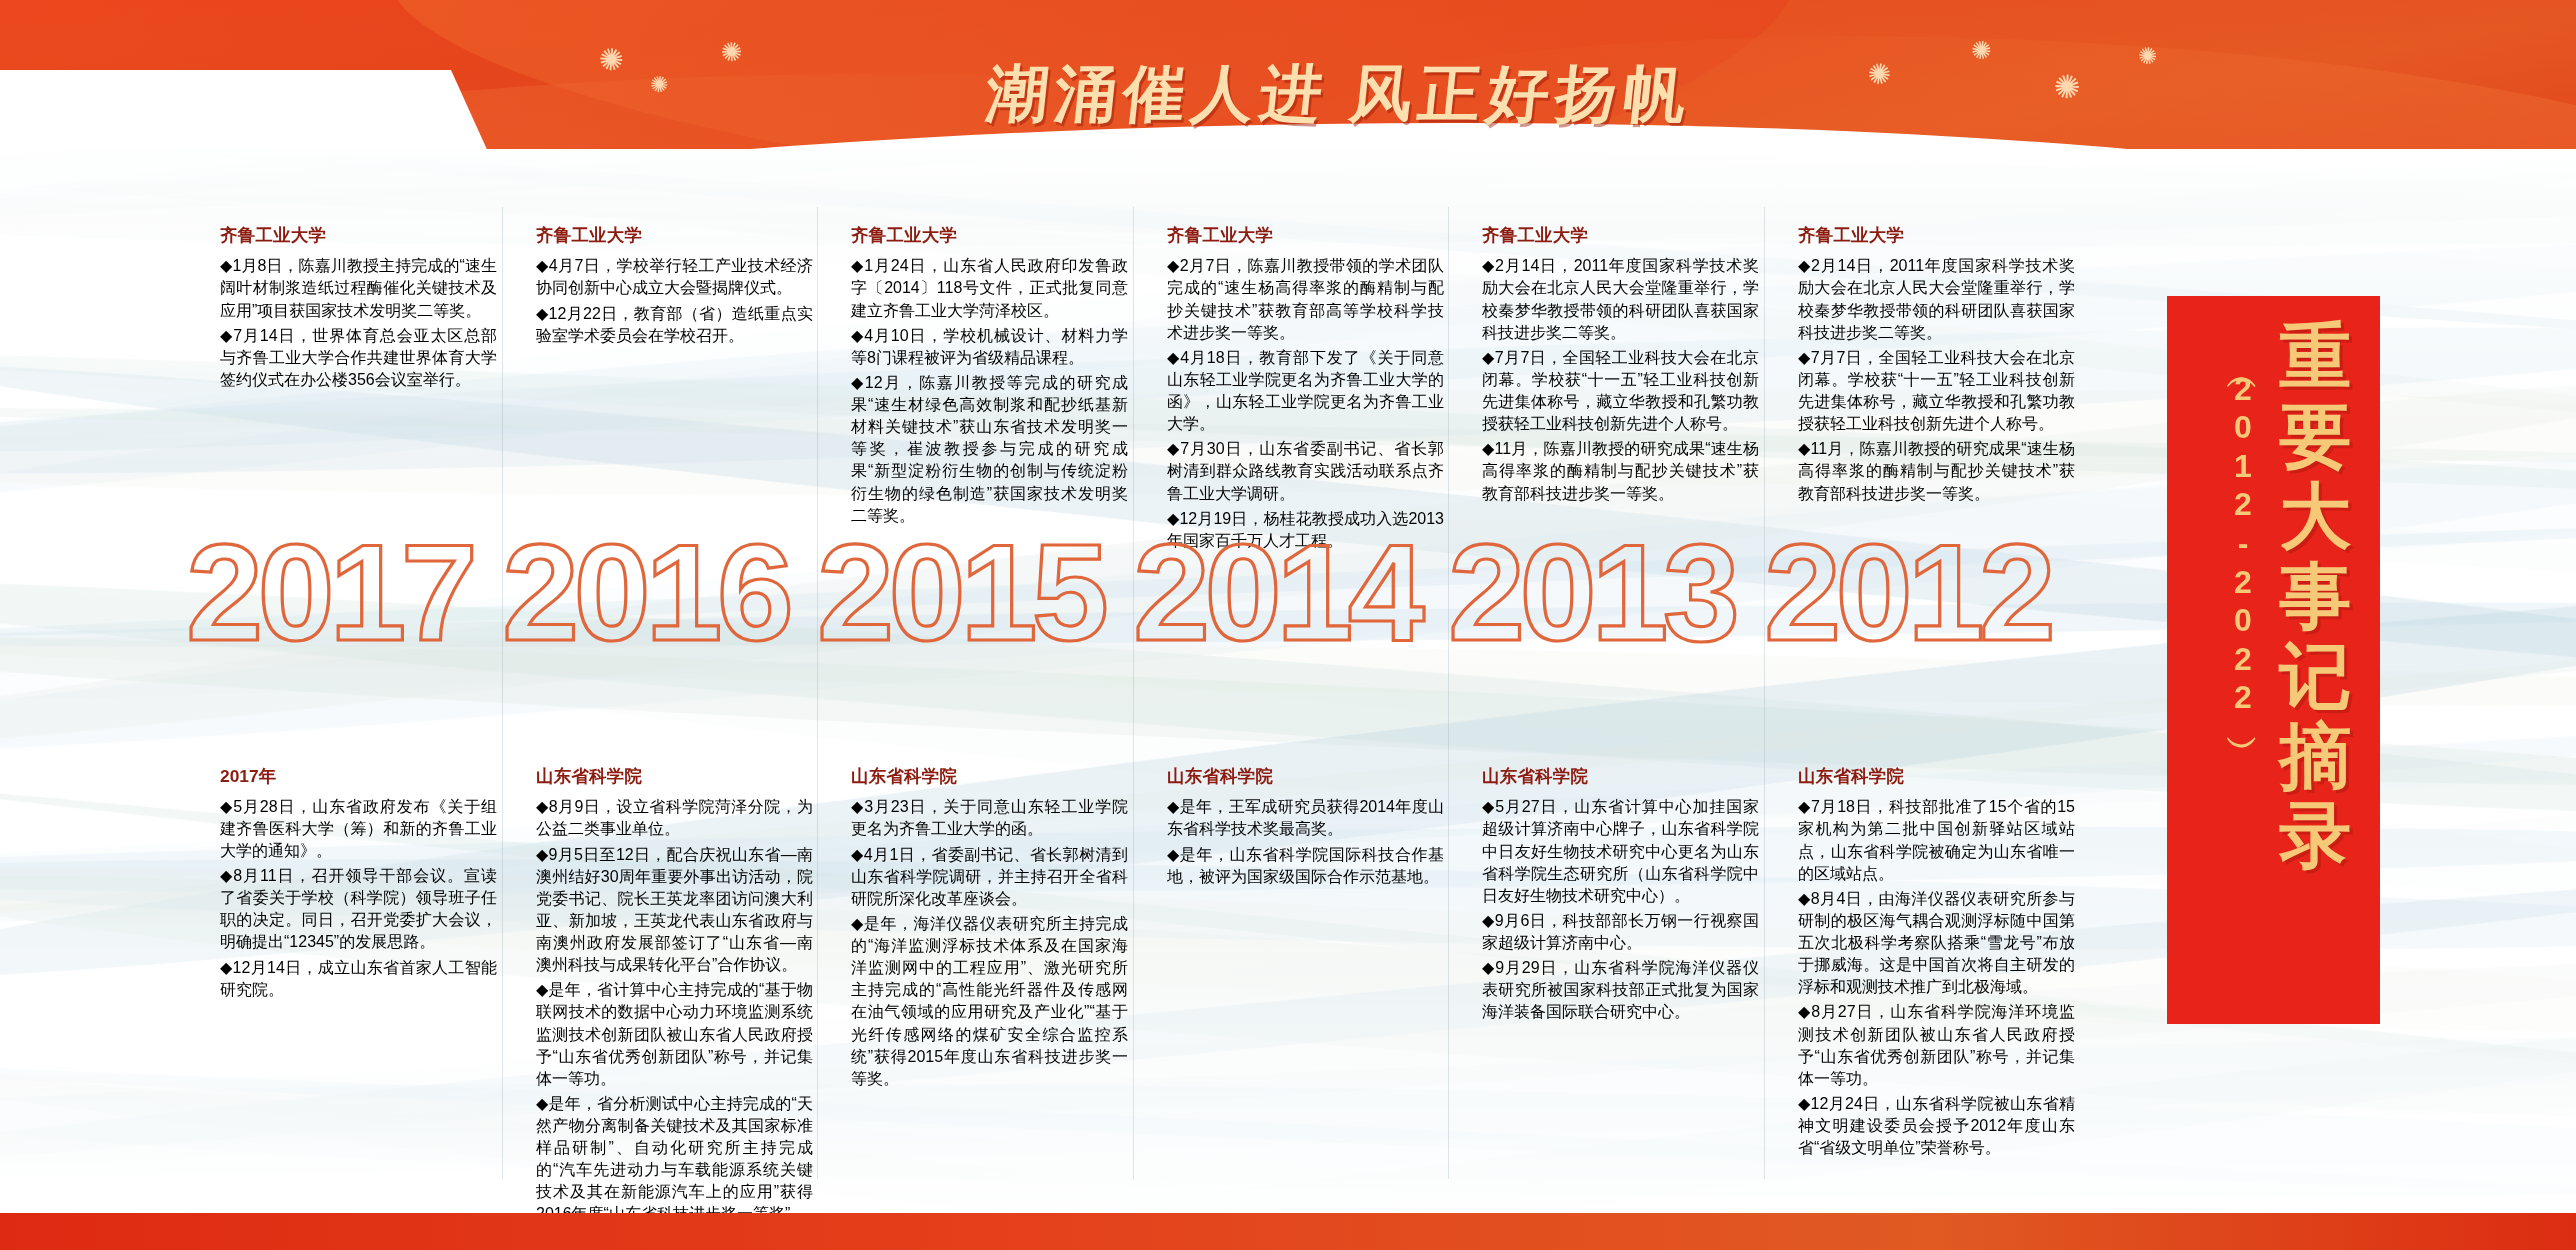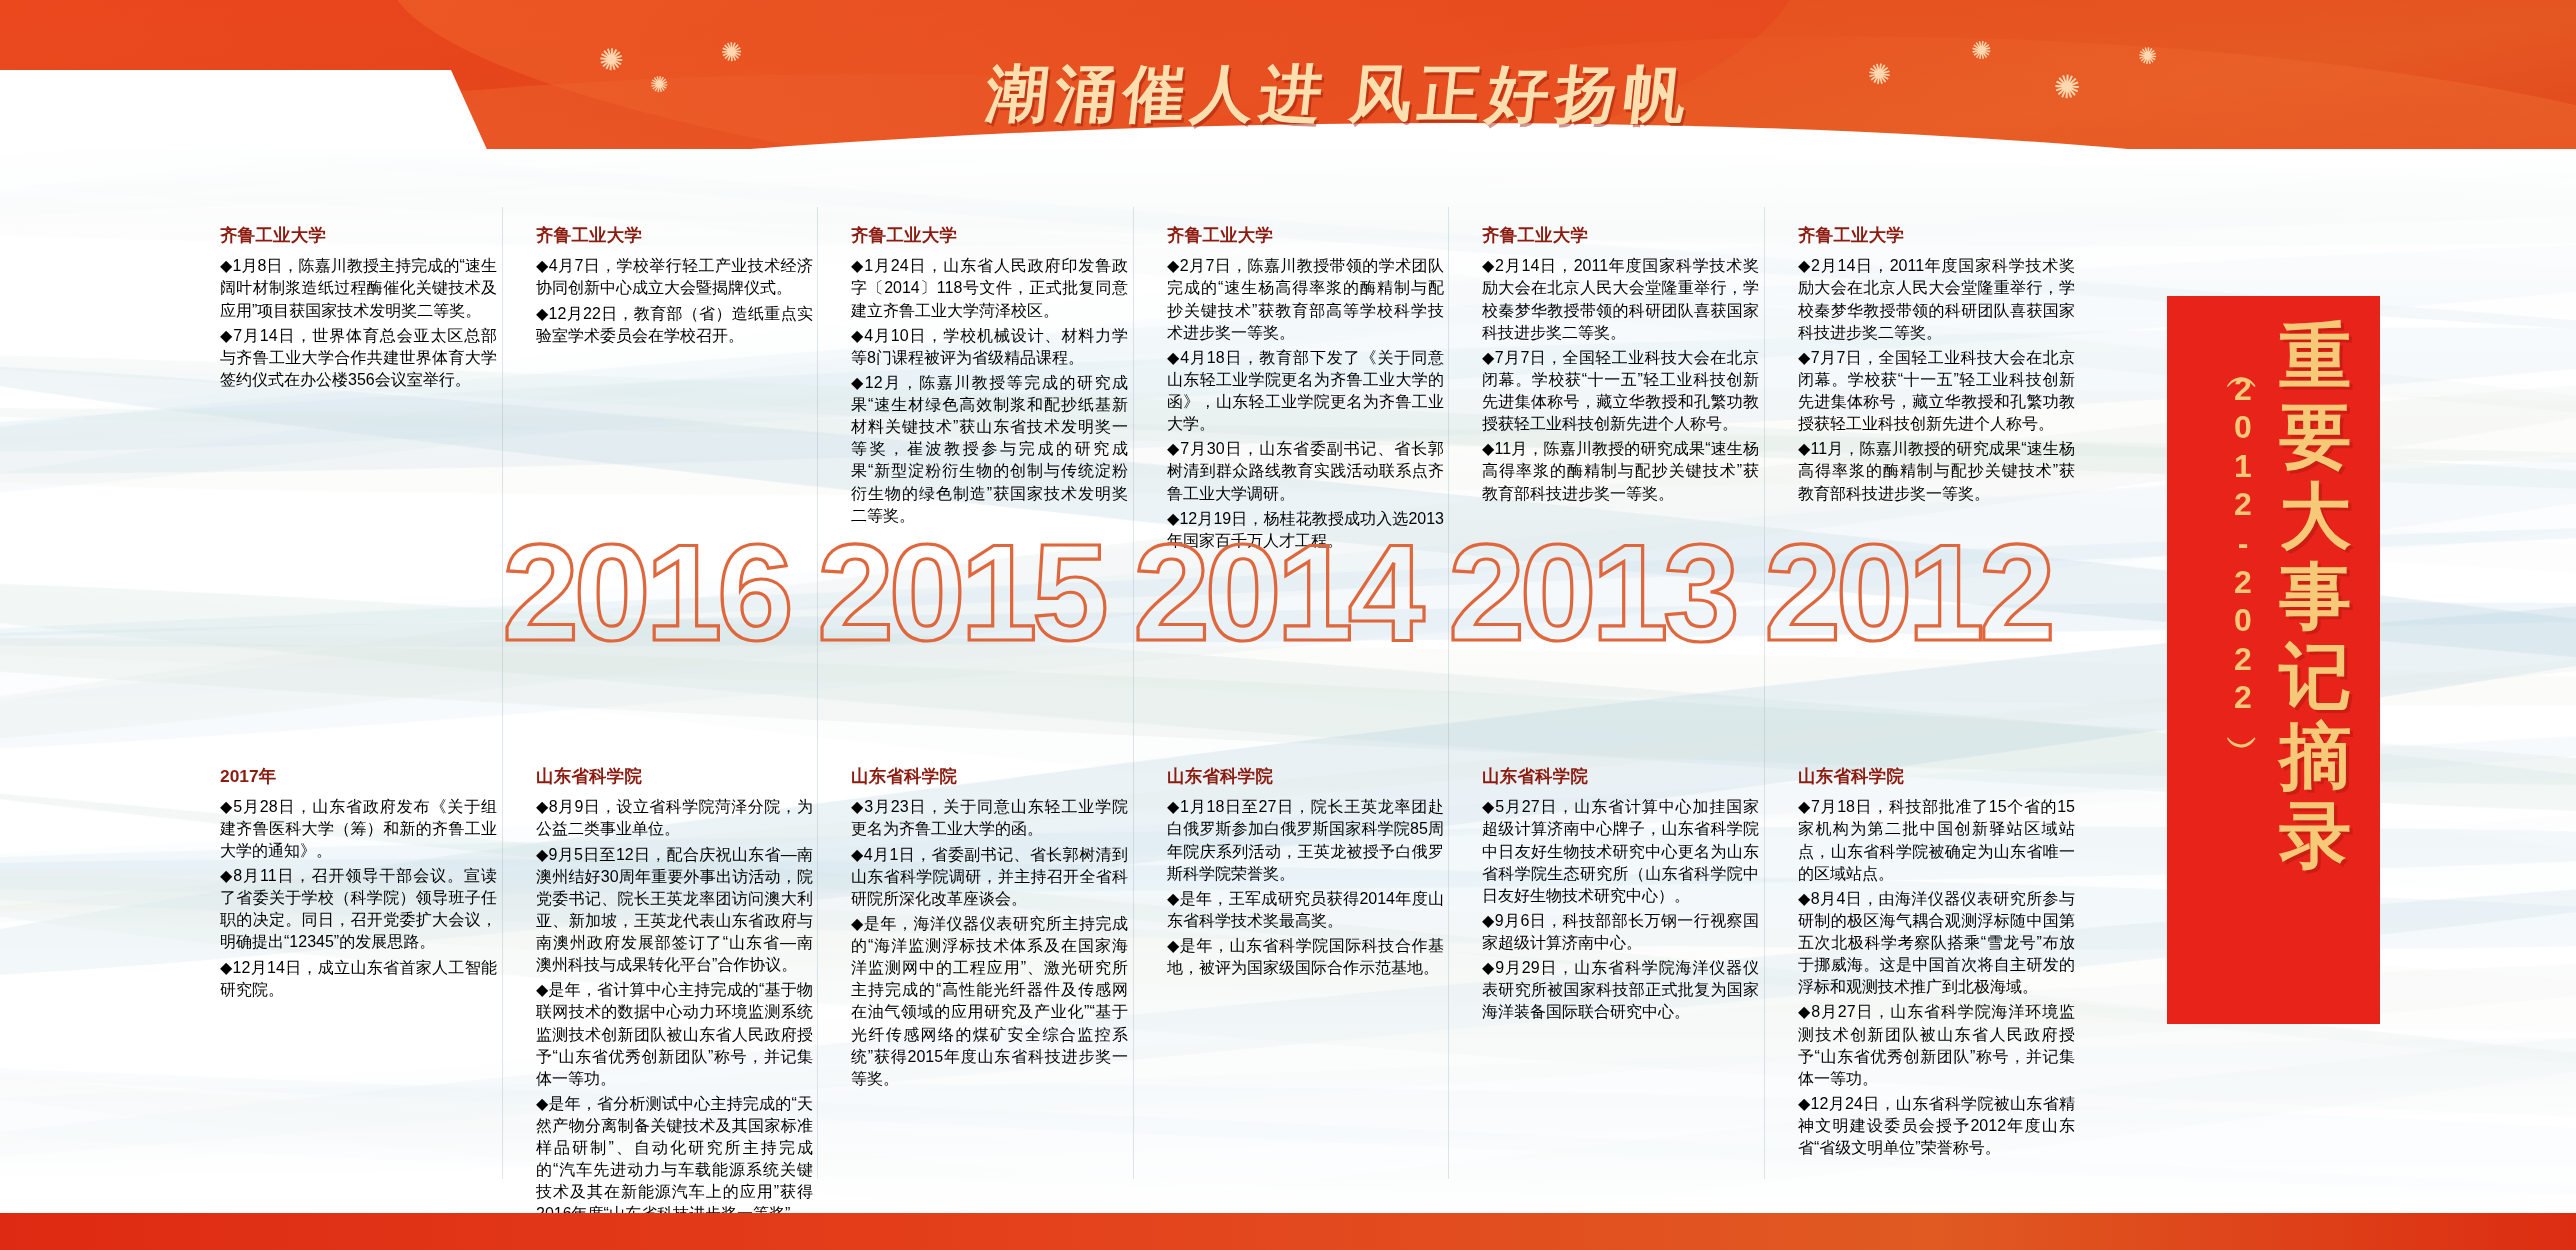--- a/index.html
+++ b/index.html
@@ -148,20 +148,21 @@
       <div style="position: absolute; inset: 0px; background: linear-gradient(rgba(255, 255, 255, 0.97) 0%, rgba(255, 255, 255, 0.72) 14%, rgba(255, 255, 255, 0.45) 30%, rgba(255, 255, 255, 0.4) 58%, rgba(255, 255, 255, 0.7) 82%, rgba(255, 255, 255, 0.96) 100%);"></div>
     </div>
 
   <div class="cols">
       <div class="col" style="left: 190px;">
         <div class="card-top">
           <div class="org">齐鲁工业大学</div>
           <div class="ev">◆1月8日，陈嘉川教授主持完成的“速生阔叶材制浆造纸过程酶催化关键技术及应用”项目获国家技术发明奖二等奖。</div>
           <div class="ev">◆7月14日，世界体育总会亚太区总部与齐鲁工业大学合作共建世界体育大学签约仪式在办公楼356会议室举行。</div>
         </div>
+        <div class="yearnum">2017</div>
         <div class="card-bottom">
           <div class="yearlabel">2017年</div>
           <div class="ev">◆5月28日，山东省政府发布《关于组建齐鲁医科大学（筹）和新的齐鲁工业大学的通知》。</div>
           <div class="ev">◆8月11日，召开领导干部会议。宣读了省委关于学校（科学院）领导班子任职的决定。同日，召开党委扩大会议，明确提出“12345”的发展思路。</div>
           <div class="ev">◆12月14日，成立山东省首家人工智能研究院。</div>
         </div>
       </div>
       <div class="col" style="left: 506px;">
         <div class="col-sep" style="left: -7.7px;"></div>
         <div class="card-top">
@@ -199,21 +200,20 @@
         <div class="card-top">
           <div class="org">齐鲁工业大学</div>
           <div class="ev">◆2月7日，陈嘉川教授带领的学术团队完成的“速生杨高得率浆的酶精制与配抄关键技术”获教育部高等学校科学技术进步奖一等奖。</div>
           <div class="ev">◆4月18日，教育部下发了《关于同意山东轻工业学院更名为齐鲁工业大学的函》，山东轻工业学院更名为齐鲁工业大学。</div>
           <div class="ev">◆7月30日，山东省委副书记、省长郭树清到群众路线教育实践活动联系点齐鲁工业大学调研。</div>
           <div class="ev">◆12月19日，杨桂花教授成功入选2013年国家百千万人才工程。</div>
         </div>
         <div class="yearnum">2014</div>
         <div class="card-bottom">
           <div class="org">山东省科学院</div>
-          <div class="ev">◆1月18日至27日，院长王英龙率团赴白俄罗斯参加白俄罗斯国家科学院85周年院庆系列活动，王英龙被授予白俄罗斯科学院荣誉奖。</div>
           <div class="ev">◆是年，王军成研究员获得2014年度山东省科学技术奖最高奖。</div>
           <div class="ev">◆是年，山东省科学院国际科技合作基地，被评为国家级国际合作示范基地。</div>
         </div>
       </div>
       <div class="col" style="left: 1452px;">
         <div class="col-sep" style="left: -7.7px;"></div>
         <div class="card-top">
           <div class="org">齐鲁工业大学</div>
           <div class="ev">◆2月14日，2011年度国家科学技术奖励大会在北京人民大会堂隆重举行，学校秦梦华教授带领的科研团队喜获国家科技进步奖二等奖。</div>
           <div class="ev">◆7月7日，全国轻工业科技大会在北京闭幕。学校获“十一五”轻工业科技创新先进集体称号，藏立华教授和孔繁功教授获轻工业科技创新先进个人称号。</div>

